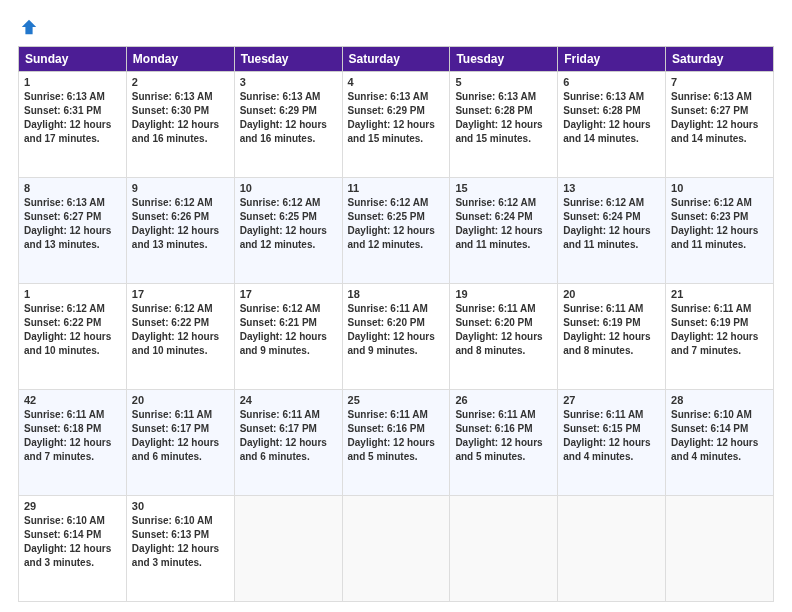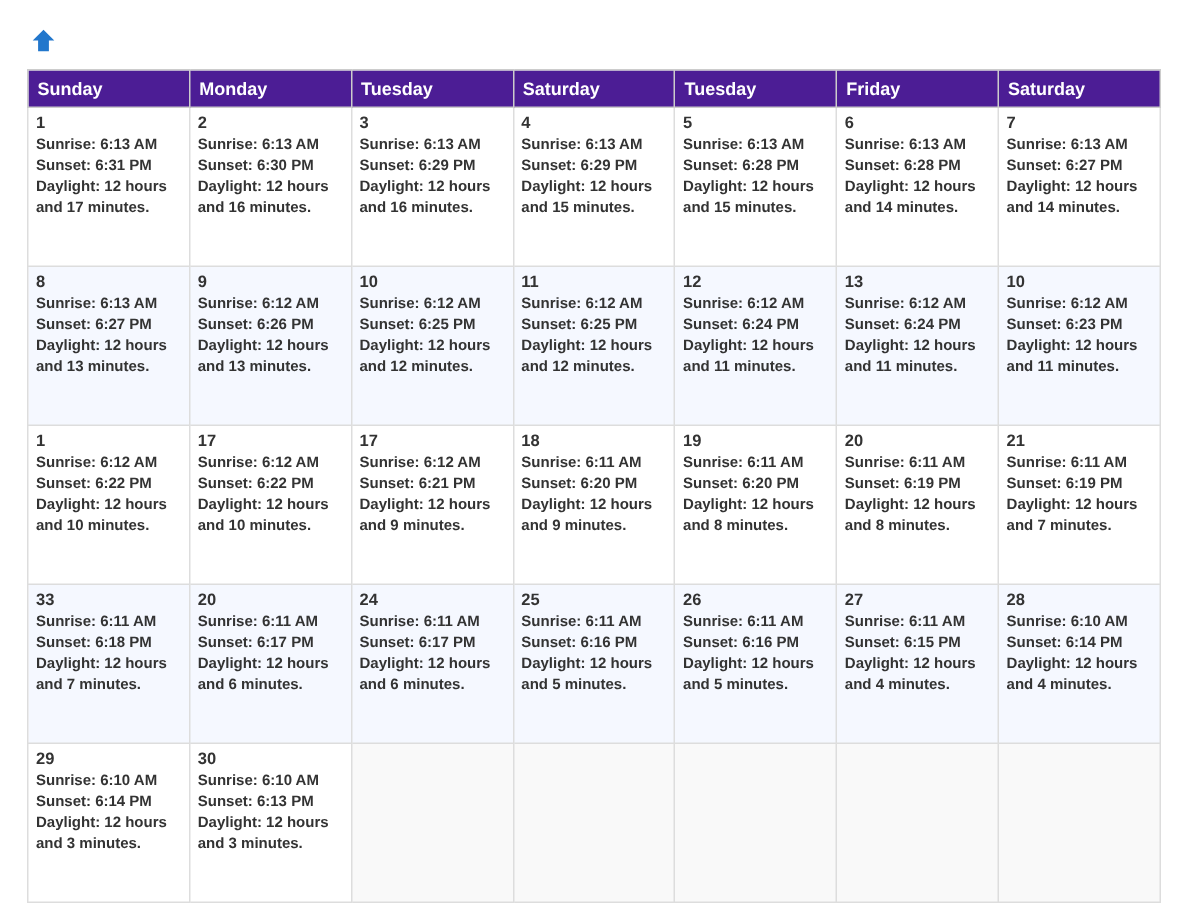--- a/index.html
+++ b/index.html
@@ -144,35 +144,35 @@
           <td><span class="day-num">4</span><span class="cell-text">Sunrise: 6:13 AM<br>Sunset: 6:29 PM<br>Daylight: 12 hours<br>and 15 minutes.</span></td>
           <td><span class="day-num">5</span><span class="cell-text">Sunrise: 6:13 AM<br>Sunset: 6:28 PM<br>Daylight: 12 hours<br>and 15 minutes.</span></td>
           <td><span class="day-num">6</span><span class="cell-text">Sunrise: 6:13 AM<br>Sunset: 6:28 PM<br>Daylight: 12 hours<br>and 14 minutes.</span></td>
           <td><span class="day-num">7</span><span class="cell-text">Sunrise: 6:13 AM<br>Sunset: 6:27 PM<br>Daylight: 12 hours<br>and 14 minutes.</span></td>
         </tr>
         <tr>
           <td><span class="day-num">8</span><span class="cell-text">Sunrise: 6:13 AM<br>Sunset: 6:27 PM<br>Daylight: 12 hours<br>and 13 minutes.</span></td>
           <td><span class="day-num">9</span><span class="cell-text">Sunrise: 6:12 AM<br>Sunset: 6:26 PM<br>Daylight: 12 hours<br>and 13 minutes.</span></td>
           <td><span class="day-num">10</span><span class="cell-text">Sunrise: 6:12 AM<br>Sunset: 6:25 PM<br>Daylight: 12 hours<br>and 12 minutes.</span></td>
           <td><span class="day-num">11</span><span class="cell-text">Sunrise: 6:12 AM<br>Sunset: 6:25 PM<br>Daylight: 12 hours<br>and 12 minutes.</span></td>
-          <td><span class="day-num">12</span><span class="cell-text">Sunrise: 6:12 AM<br>Sunset: 6:24 PM<br>Daylight: 12 hours<br>and 11 minutes.</span></td>
+          <td><span class="day-num">15</span><span class="cell-text">Sunrise: 6:12 AM<br>Sunset: 6:24 PM<br>Daylight: 12 hours<br>and 11 minutes.</span></td>
           <td><span class="day-num">13</span><span class="cell-text">Sunrise: 6:12 AM<br>Sunset: 6:24 PM<br>Daylight: 12 hours<br>and 11 minutes.</span></td>
           <td><span class="day-num">10</span><span class="cell-text">Sunrise: 6:12 AM<br>Sunset: 6:23 PM<br>Daylight: 12 hours<br>and 11 minutes.</span></td>
         </tr>
         <tr>
           <td><span class="day-num">1</span><span class="cell-text">Sunrise: 6:12 AM<br>Sunset: 6:22 PM<br>Daylight: 12 hours<br>and 10 minutes.</span></td>
           <td><span class="day-num">17</span><span class="cell-text">Sunrise: 6:12 AM<br>Sunset: 6:22 PM<br>Daylight: 12 hours<br>and 10 minutes.</span></td>
           <td><span class="day-num">17</span><span class="cell-text">Sunrise: 6:12 AM<br>Sunset: 6:21 PM<br>Daylight: 12 hours<br>and 9 minutes.</span></td>
           <td><span class="day-num">18</span><span class="cell-text">Sunrise: 6:11 AM<br>Sunset: 6:20 PM<br>Daylight: 12 hours<br>and 9 minutes.</span></td>
           <td><span class="day-num">19</span><span class="cell-text">Sunrise: 6:11 AM<br>Sunset: 6:20 PM<br>Daylight: 12 hours<br>and 8 minutes.</span></td>
           <td><span class="day-num">20</span><span class="cell-text">Sunrise: 6:11 AM<br>Sunset: 6:19 PM<br>Daylight: 12 hours<br>and 8 minutes.</span></td>
           <td><span class="day-num">21</span><span class="cell-text">Sunrise: 6:11 AM<br>Sunset: 6:19 PM<br>Daylight: 12 hours<br>and 7 minutes.</span></td>
         </tr>
         <tr>
-          <td><span class="day-num">33</span><span class="cell-text">Sunrise: 6:11 AM<br>Sunset: 6:18 PM<br>Daylight: 12 hours<br>and 7 minutes.</span></td>
+          <td><span class="day-num">42</span><span class="cell-text">Sunrise: 6:11 AM<br>Sunset: 6:18 PM<br>Daylight: 12 hours<br>and 7 minutes.</span></td>
           <td><span class="day-num">20</span><span class="cell-text">Sunrise: 6:11 AM<br>Sunset: 6:17 PM<br>Daylight: 12 hours<br>and 6 minutes.</span></td>
           <td><span class="day-num">24</span><span class="cell-text">Sunrise: 6:11 AM<br>Sunset: 6:17 PM<br>Daylight: 12 hours<br>and 6 minutes.</span></td>
           <td><span class="day-num">25</span><span class="cell-text">Sunrise: 6:11 AM<br>Sunset: 6:16 PM<br>Daylight: 12 hours<br>and 5 minutes.</span></td>
           <td><span class="day-num">26</span><span class="cell-text">Sunrise: 6:11 AM<br>Sunset: 6:16 PM<br>Daylight: 12 hours<br>and 5 minutes.</span></td>
           <td><span class="day-num">27</span><span class="cell-text">Sunrise: 6:11 AM<br>Sunset: 6:15 PM<br>Daylight: 12 hours<br>and 4 minutes.</span></td>
           <td><span class="day-num">28</span><span class="cell-text">Sunrise: 6:10 AM<br>Sunset: 6:14 PM<br>Daylight: 12 hours<br>and 4 minutes.</span></td>
         </tr>
         <tr>
           <td><span class="day-num">29</span><span class="cell-text">Sunrise: 6:10 AM<br>Sunset: 6:14 PM<br>Daylight: 12 hours<br>and 3 minutes.</span></td>
           <td><span class="day-num">30</span><span class="cell-text">Sunrise: 6:10 AM<br>Sunset: 6:13 PM<br>Daylight: 12 hours<br>and 3 minutes.</span></td>

